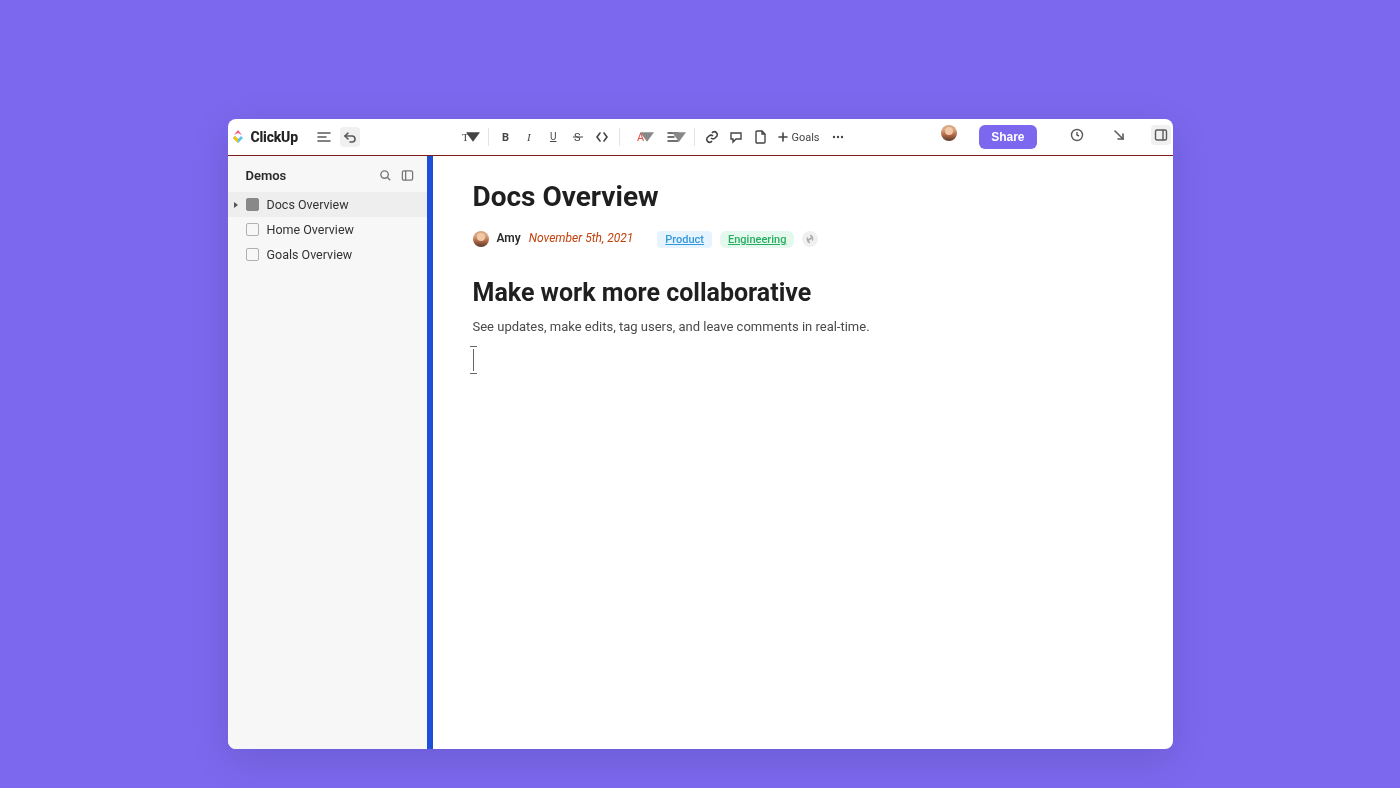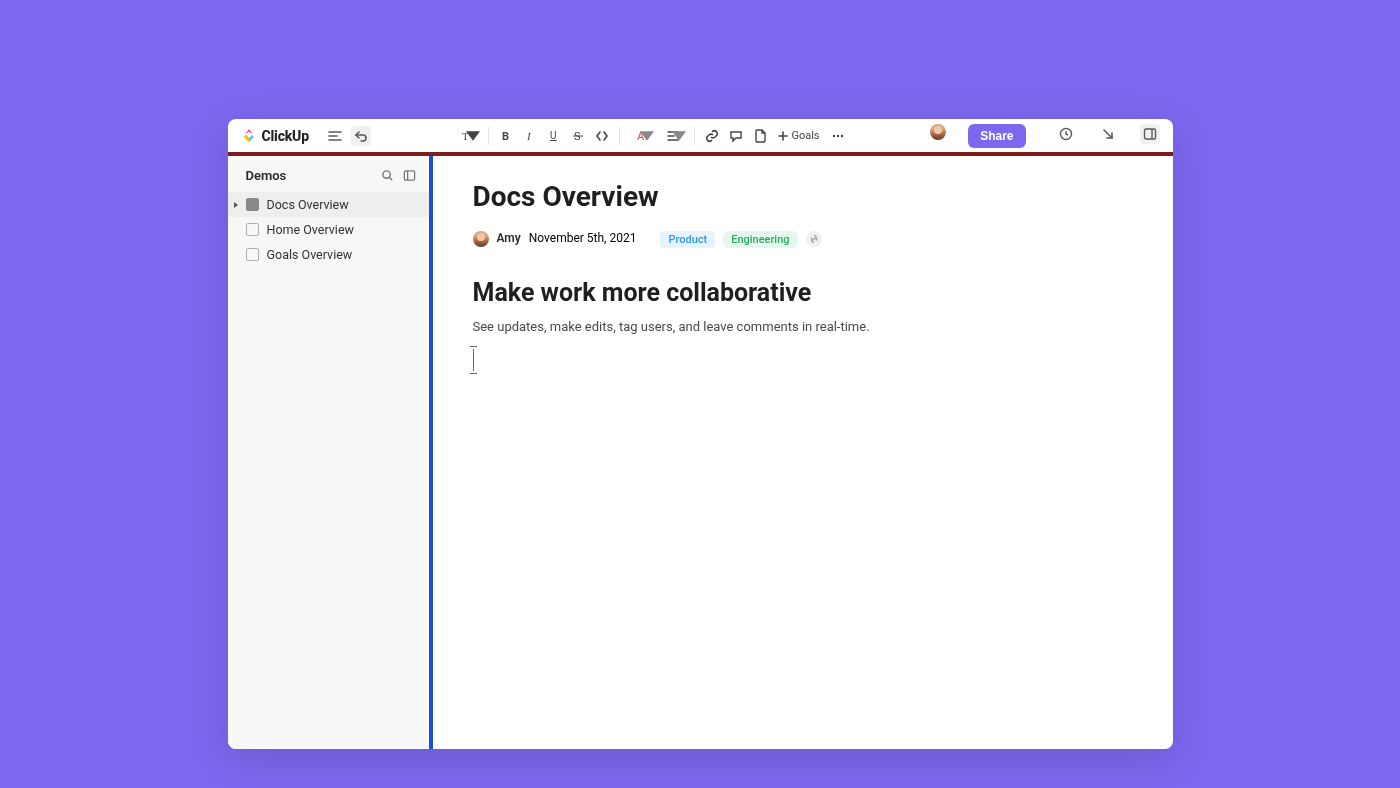--- a/index.html
+++ b/index.html
@@ -20,24 +20,24 @@
     border-radius: 8px;
     box-shadow: 0 10px 40px rgba(0,0,0,0.12);
     display: flex;
     flex-direction: column;
     overflow: hidden;
     margin-top: 80px;
   }
   
   .topbar {
     height: 37px;
-    border-bottom: 4px solid #7f1d1d;
+    border-bottom: 1px solid #7f1d1d;
     display: flex;
     align-items: center;
-    padding: 0 13px;
+    padding: 0 2px;
     gap: 6px;
   }
   .brand {
     display: flex;
     align-items: center;
     gap: 5px;
     margin-right: 10px;
   }
   .brand-logo { width: 16px; height: 16px; position: relative; }
   .brand-name { font-weight: 800; font-size: 14px; color: #242424; letter-spacing: -0.2px; }
@@ -79,21 +79,21 @@
   .avatar::after{content:"";position:absolute;top:2px;left:4px;width:8px;height:8px;border-radius:50%;background:#f2c8a7;}
   .share-btn {
     background: #7b68ee; color:#fff; font-weight:600; font-size:12px;
     padding: 5px 12px; border-radius:6px; cursor:pointer; border:none;
   }
   
   .body {
     flex:1; display:flex; overflow:hidden;
   }
   .sidebar {
-    width: 205px; background:#f7f7f7; border-right:4px solid #1d4ed8;
+    width: 205px; background:#f7f7f7; border-right:6px solid #1d4ed8;
     display:flex;flex-direction:column;
   }
   .side-header {
     display:flex;align-items:center;justify-content:space-between;
     padding:10px 10px 8px 18px;
   }
   .side-title { font-weight:600; font-size:13px; color:#2a2a2a; }
   .side-header-icons { display:flex; gap:4px; }
   .side-header-icons .sib { width:18px;height:18px;display:flex;align-items:center;justify-content:center;color:#777;cursor:pointer;border-radius:3px;}
   .side-header-icons .sib svg{width:13px;height:13px;}
@@ -121,23 +121,23 @@
     font-size:28px; font-weight:700; color:#1f1f1f; margin-bottom:18px;
   }
   .meta-row {
     display:flex;align-items:flex-start;gap:8px;margin-bottom:30px;
   }
   .meta-avatar { width:16px;height:16px;border-radius:50%;
     background: linear-gradient(180deg,#d6a882 30%,#b56b49 60%,#5b3a2a 100%);
     position:relative;overflow:hidden;}
   .meta-avatar::after{content:"";position:absolute;top:2px;left:4px;width:8px;height:8px;border-radius:50%;background:#f2c8a7;}
   .meta-author { font-size:12px; font-weight:600; color:#2a2a2a; }
-  .meta-date { font-size:12px; color:#000000; }
+  .meta-date { font-size:12px; color:#c2410c;font-style:italic; }
   .tag {
-    font-size:11px; padding:2px 8px; border-radius:4px; font-weight:500;
+    font-size:11px; padding:2px 8px; border-radius:4px; font-weight:500;text-decoration:underline;
   }
   .tag.product { background:#e6f4ff; color:#3498db; }
   .tag.eng { background:#e4f8ee; color:#27ae60;border-radius:6px; }
   .add-tag {
     width:16px;height:16px;border-radius:50%;background:#f0f0f0;
     display:flex;align-items:center;justify-content:center;color:#aaa;cursor:pointer;
   }
   .add-tag svg{width:10px;height:10px;}
   .section-heading {
     font-size:25px; font-weight:700; color:#1f1f1f; margin-bottom:10px;

